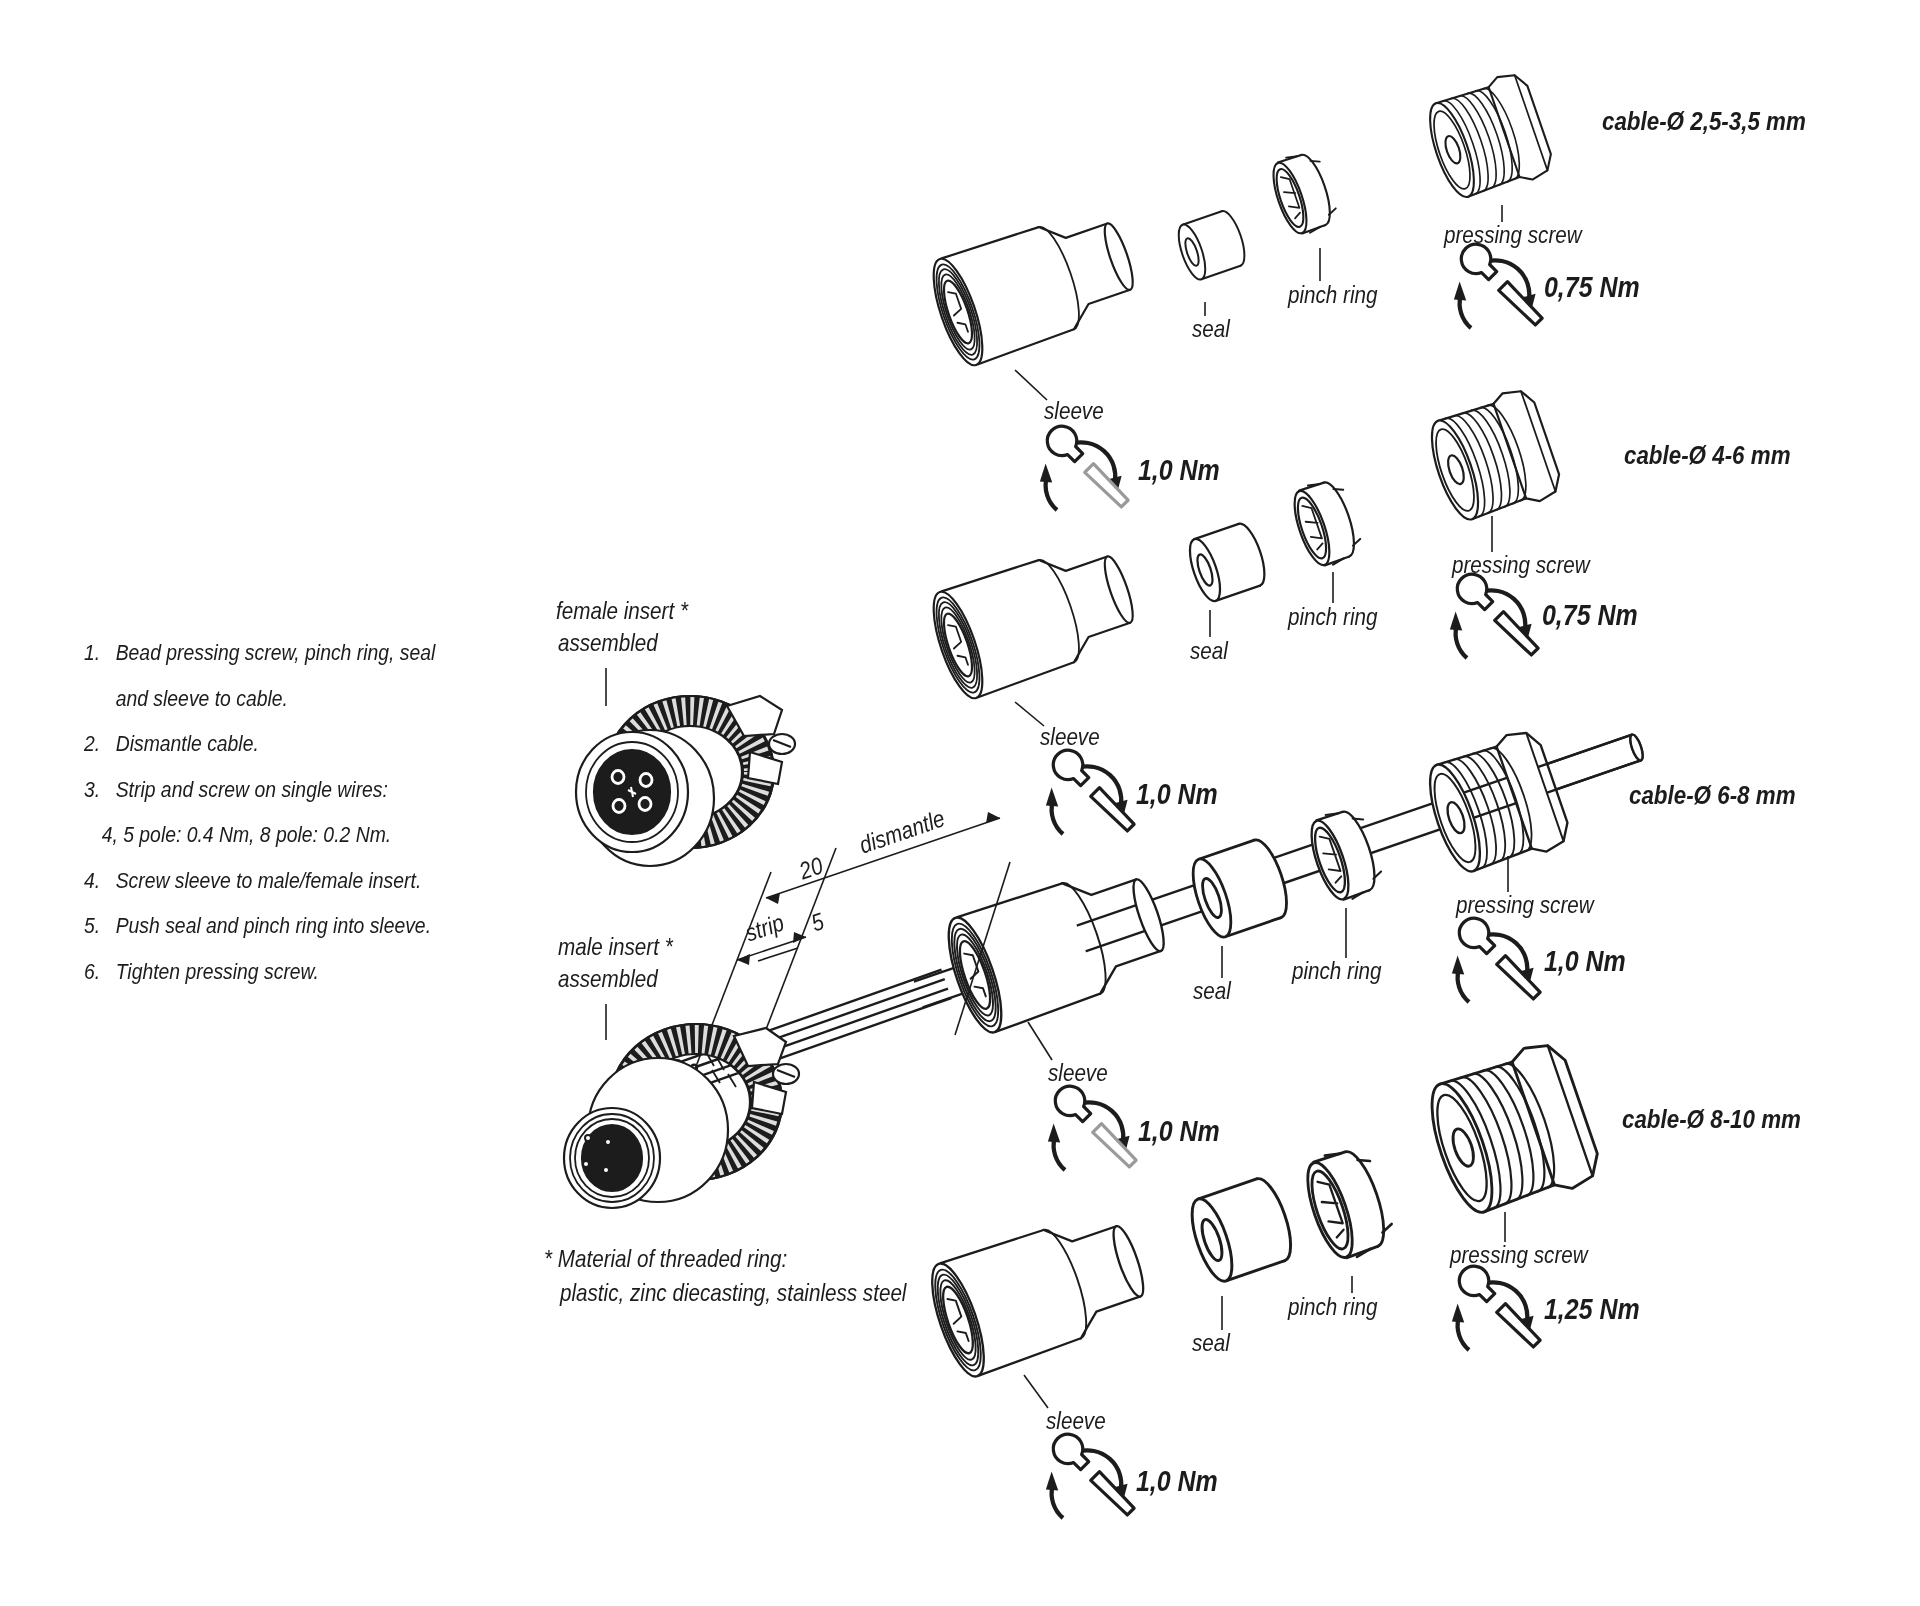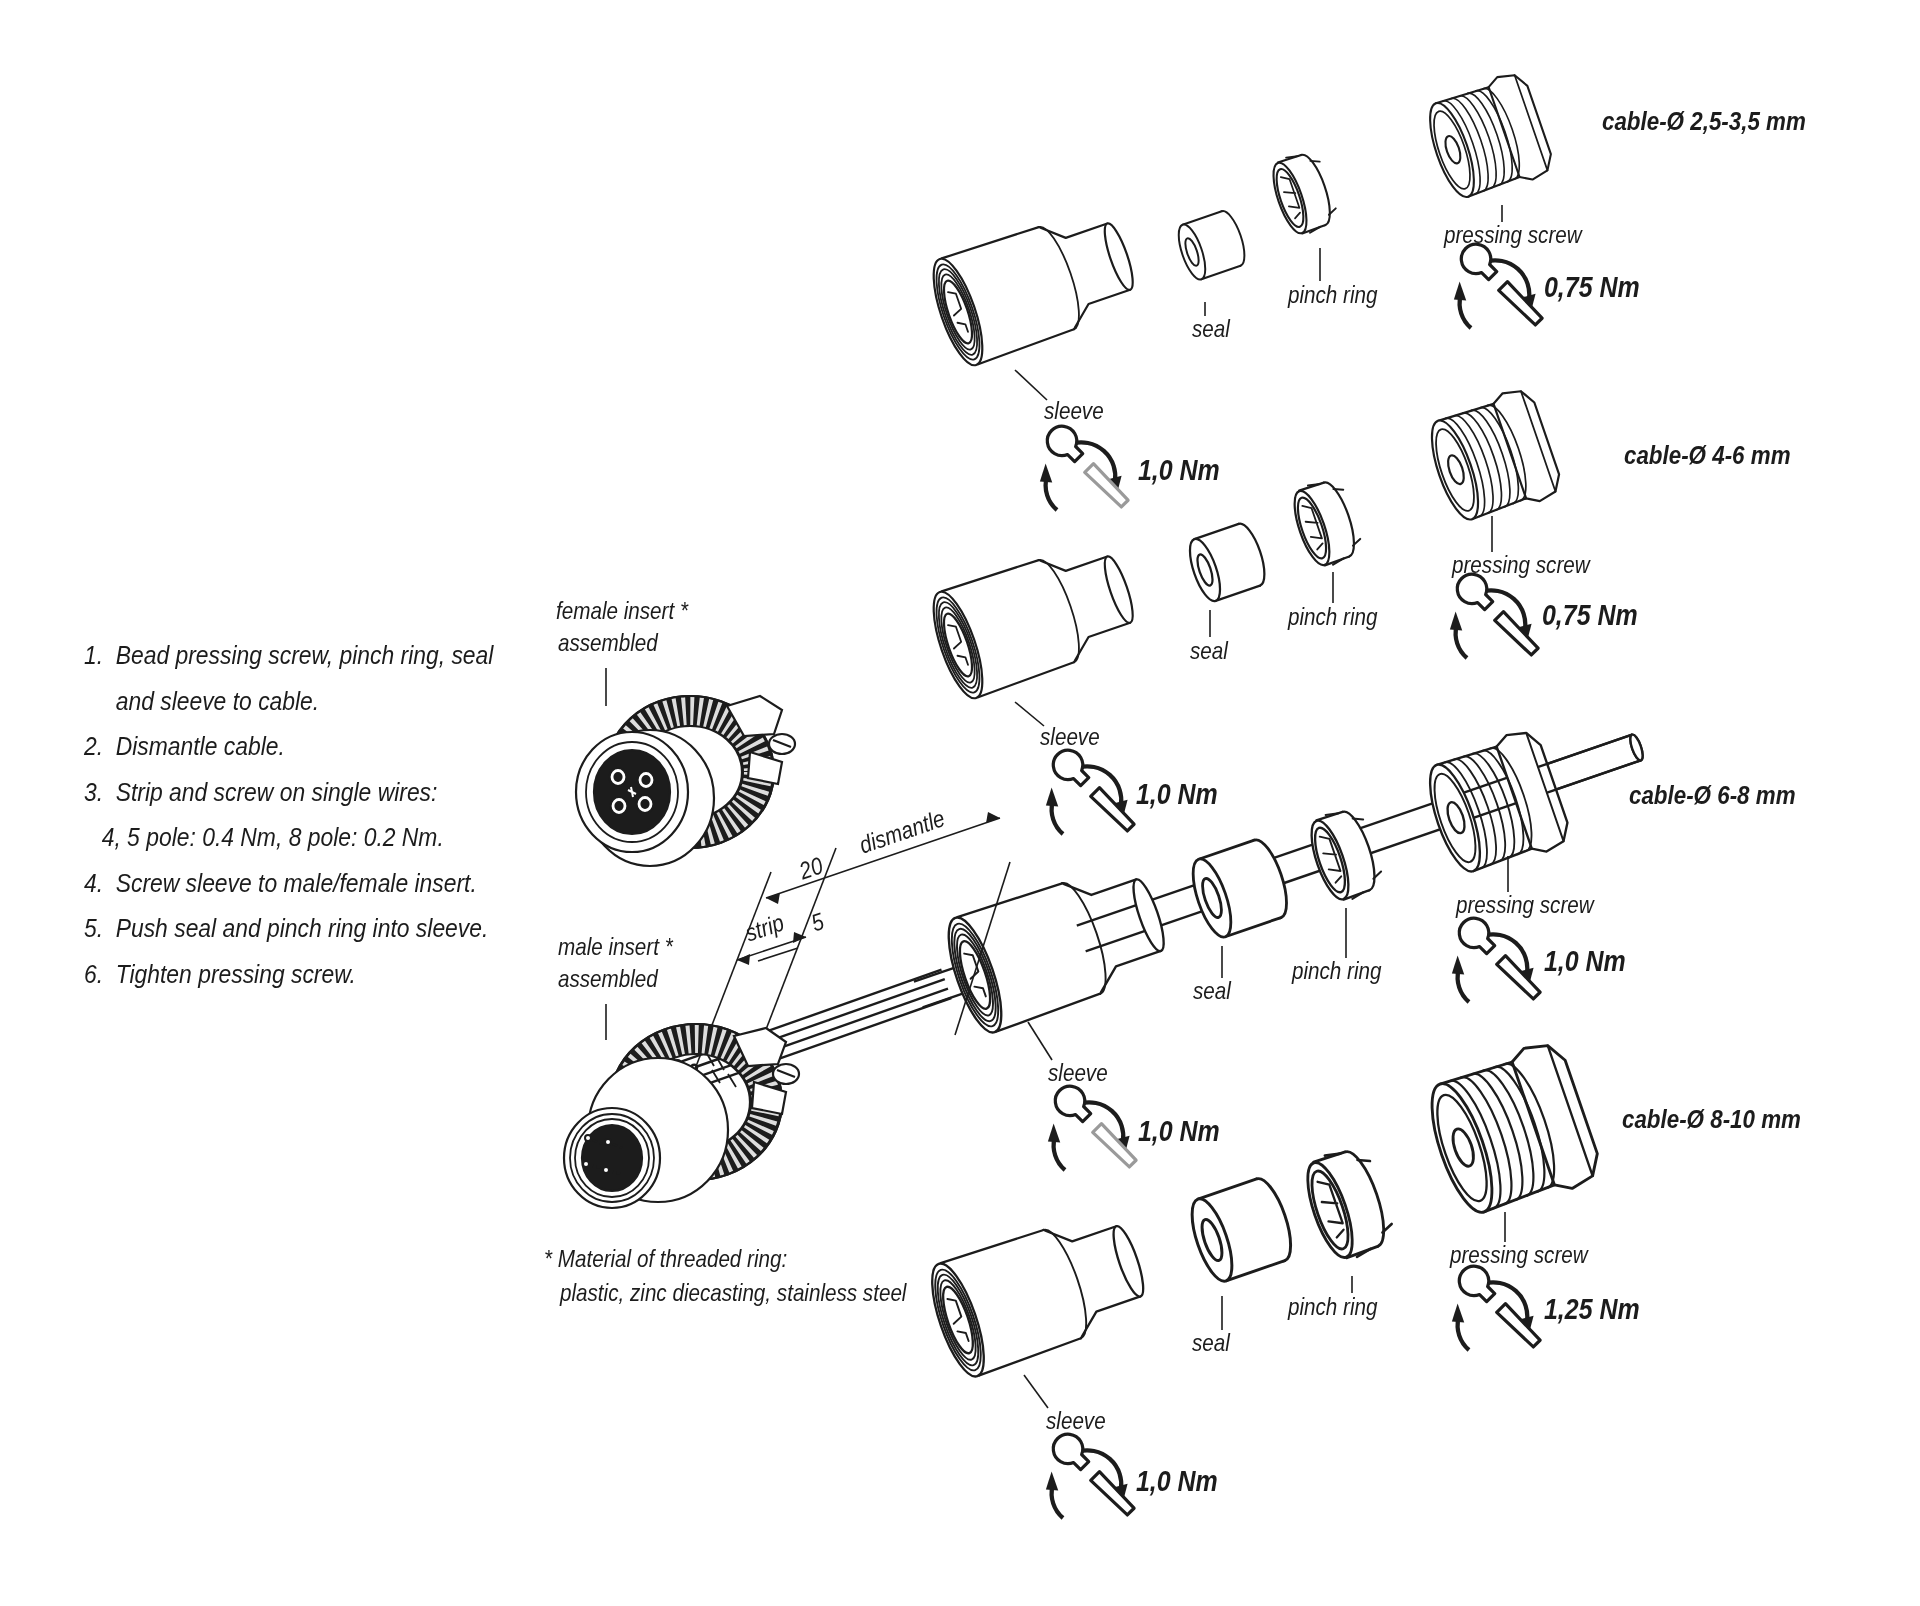--- a/index.html
+++ b/index.html
@@ -5,21 +5,21 @@
   html,body{margin:0;padding:0;background:#fff;}
   .stage{position:relative;width:1920px;height:1606px;background:#ffffff;overflow:hidden;
          font-family:"Liberation Sans",sans-serif;color:#1c1c1c;}
   svg.art{position:absolute;left:0;top:0;z-index:1;}
   .lbl{position:absolute;z-index:2;font-style:italic;font-size:24px;line-height:1.05;
        white-space:nowrap;transform:scaleX(.86);transform-origin:0 0;color:#1c1c1c;}
   .cable{font-size:26px;font-weight:bold;}
   .torq{font-size:29px;font-weight:bold;}
   .foot{font-size:24px;}
   .rot{transform:rotate(-19deg) scaleX(.86);}
-  .instr{position:absolute;left:84px;top:640px;z-index:2;font-style:italic;font-size:26px;}
+  .instr{position:absolute;left:84px;top:640px;z-index:2;font-style:italic;font-size:22px;}
   .iline{height:45.5px;white-space:nowrap;transform:scaleX(.88);transform-origin:0 0;}
   .inum{display:inline-block;width:36px;}
   .ishift{margin-left:-14px;}
 </style>
 </head>
 <body>
 
 <div class="stage">
 
 <svg class="art" width="1920" height="1606" viewBox="0 0 1920 1606">

